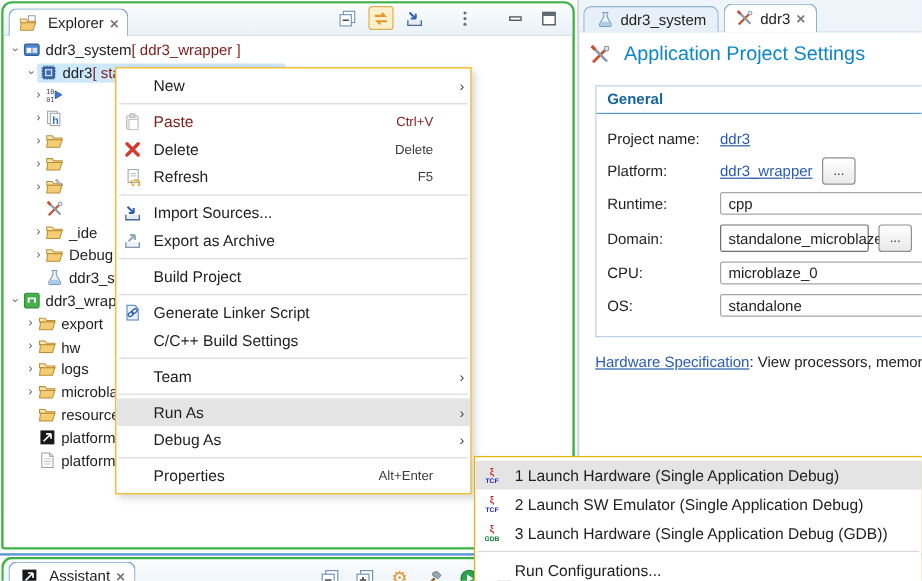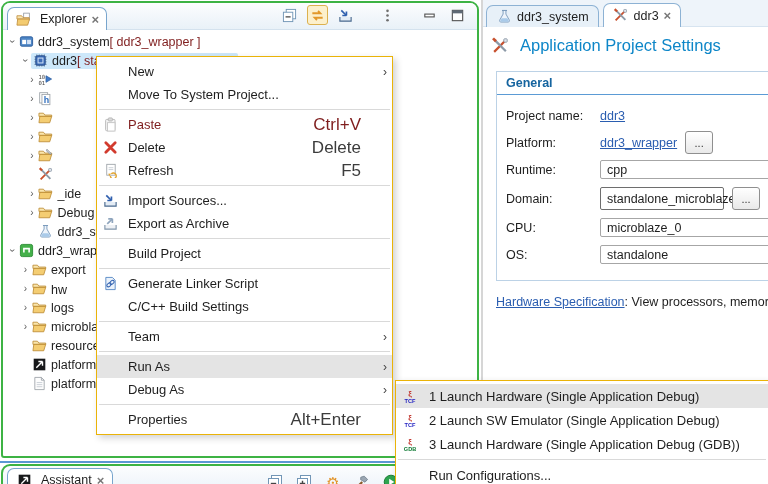--- a/index.html
+++ b/index.html
@@ -76,21 +76,21 @@
   
   .menu{position:absolute;background:#fff;border:1px solid #eab308;box-shadow:3px 3px 7px rgba(0,0,0,0.18);padding:3px 0;box-sizing:border-box;}
   #context-menu{left:96px;top:56px;width:297px;z-index:30;}
   #run-as-submenu{left:395px;top:380px;width:374px;z-index:31;}
   .mi{height:23px;display:flex;align-items:center;padding:0 5px 0 3px;font-size:13px;}
   .mi.hl{background:#e4e4e4;}
   .mi .mic{width:21px;height:17px;flex:none;display:flex;align-items:center;justify-content:center;}
   .mi .mic svg{width:15px;height:15px;}
   #run-as-submenu .mi .mic svg{width:16px;height:16px;}
   .mi .mlabel{flex:1;padding-left:7px;white-space:nowrap;}
-  .mi .maccel{color:#3c3c3c;font-size:17px;padding-right:15px;}
+  .mi .maccel{color:#3c3c3c;font-size:11px;padding-right:15px;}
   .mi .marrow{width:11px;color:#444;font-size:12px;text-align:right;}
   .mi.disabled .mlabel,.mi.disabled .maccel{color:#7f1d1d;}
   .msep{height:7px;position:relative;}
   .msep::after{content:"";position:absolute;left:2px;right:2px;top:3px;border-top:1px solid #d9d9d9;}
   #run-as-submenu .mi{height:24px;}
   #run-as-submenu .mi .mlabel{padding-left:9px;}
 </style>
 </head>
 <body>
 
@@ -515,25 +515,20 @@
       </span>
     </div>
 </div>
 
 <div id="context-menu" class="menu">
     <div class="mi">
       <span class="mic"></span>
       <span class="mlabel">New</span>
       <span class="marrow">›</span>
     </div>
-    <div class="mi">
-      <span class="mic"></span>
-      <span class="mlabel">Move To System Project...</span>
-      <span class="marrow"></span>
-    </div>
     <div class="msep"></div>
     <div class="mi disabled">
       <span class="mic">
         <svg viewBox="0 0 16 16">
           <rect x="2.8" y="2.6" width="10" height="12" rx="1" fill="#f4f4f4" stroke="#b8b8b8"></rect>
           <rect x="5.6" y="1" width="4.4" height="3.2" rx="0.8" fill="#dcdcdc" stroke="#b8b8b8"></rect>
           <rect x="4.8" y="6" width="8" height="9" fill="#fff" stroke="#c6c6c6"></rect>
         </svg>
       </span>
       <span class="mlabel">Paste</span>

